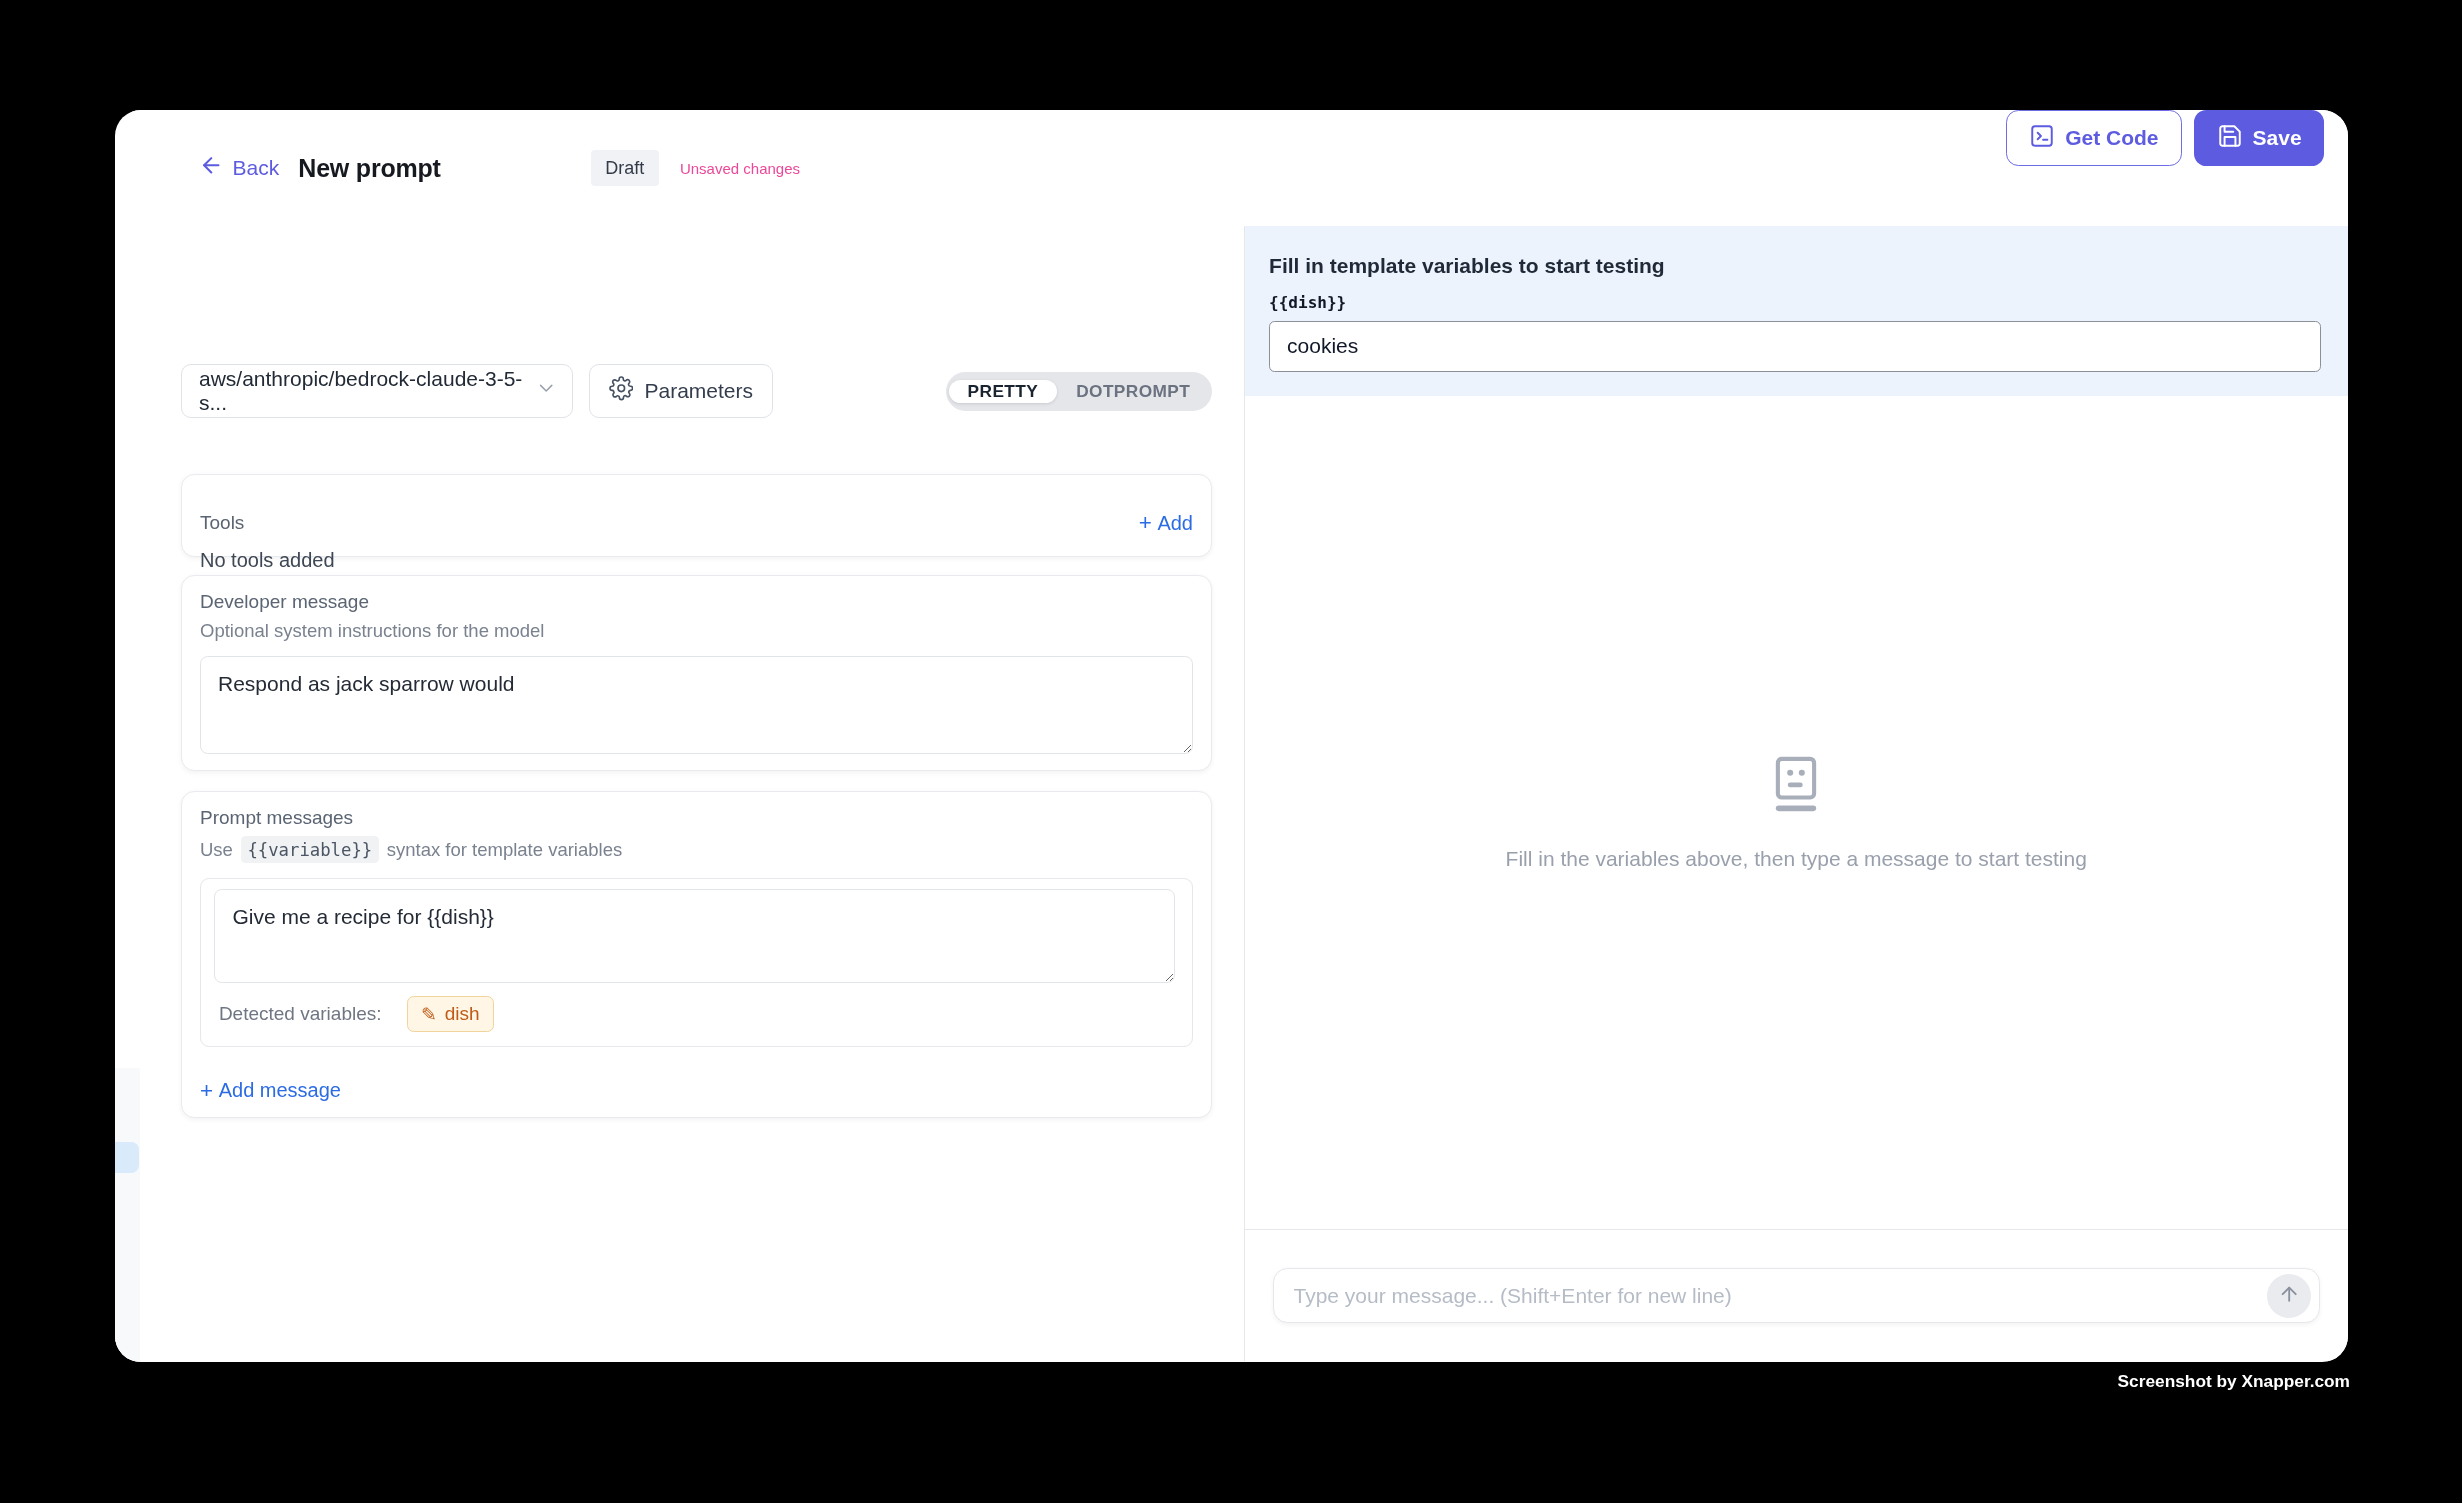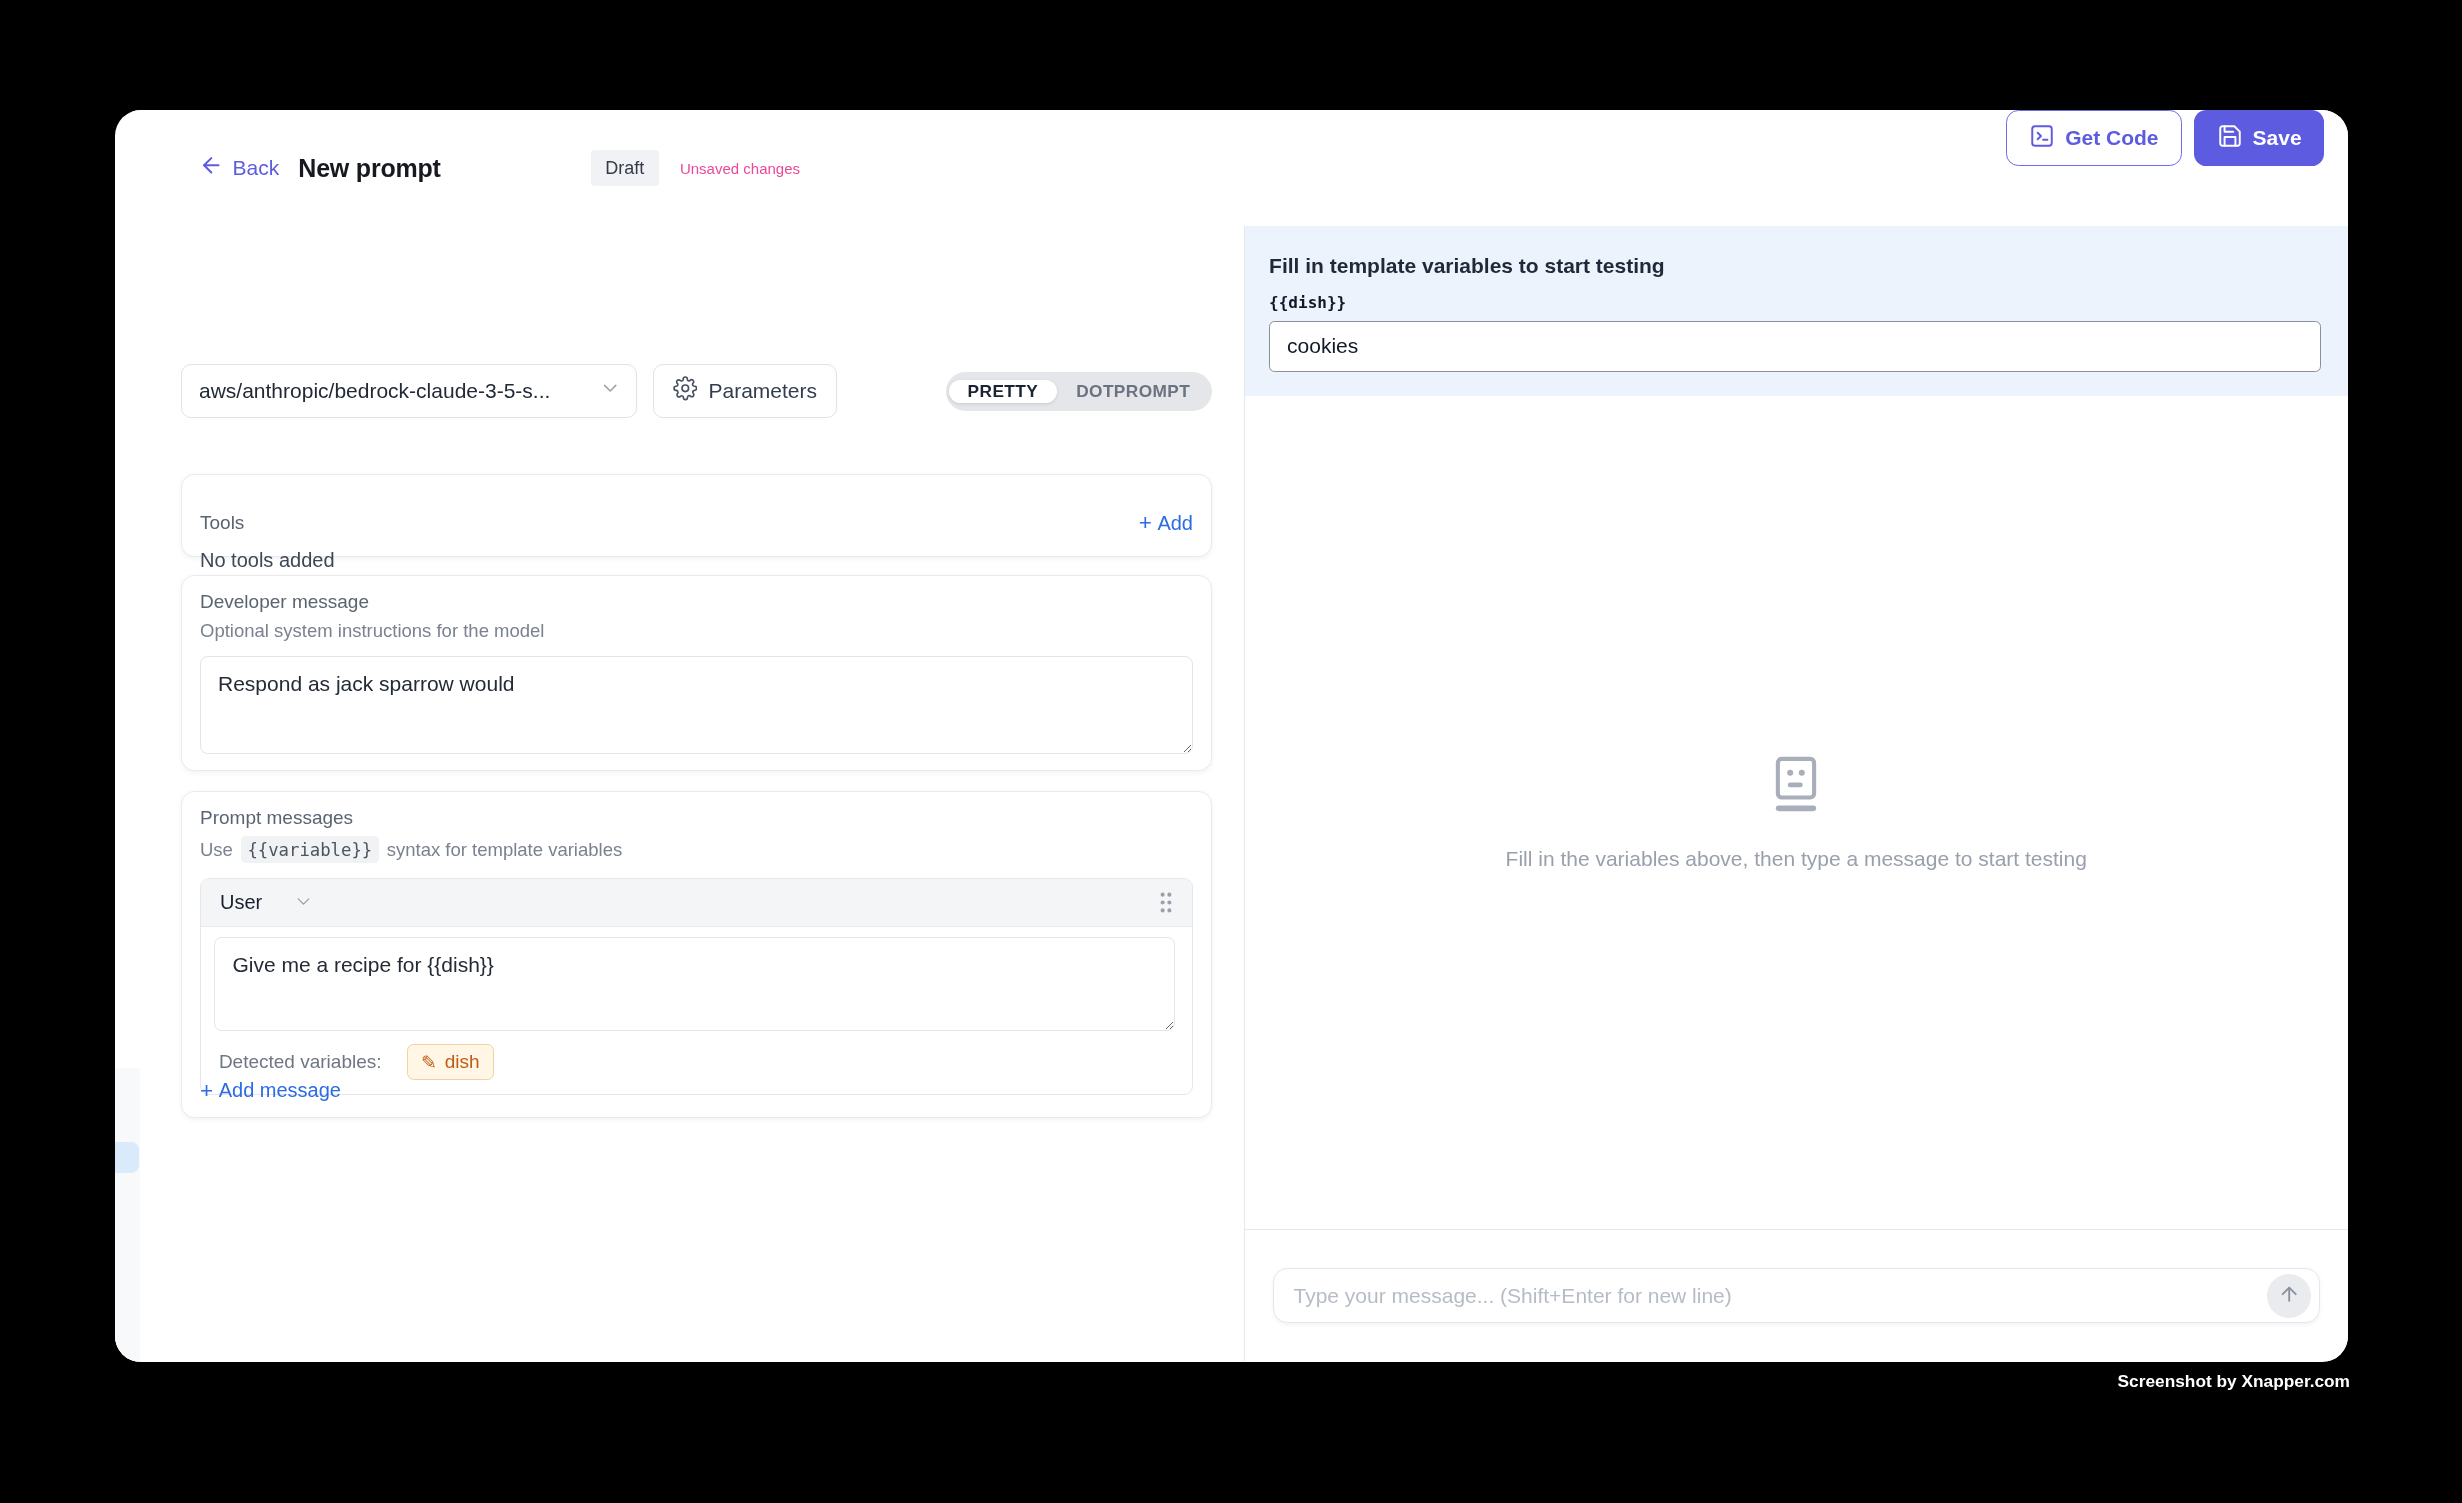--- a/index.html
+++ b/index.html
@@ -27,21 +27,21 @@
   .btn-primary { background:#5D5BE0; color:#fff; margin-left:12.3px; }
 
   
   .body-split { position:absolute; left:0; top:116px; width:100%; height:1135px; display:flex; }
   .left-col { position:relative; width:1129px; height:100%; background:#fff; }
   .right-panel { position:relative; width:1105px; height:100%; border-left:1.1px solid #E5E7EB;
                  display:flex; flex-direction:column; background:#fff; }
 
   
   .model-row { position:absolute; left:66px; top:138px; width:1031px; height:54px; display:flex; align-items:center; }
-  .model-select { width:456px; height:54px; border:1.1px solid #DFE3E8; border-radius:10px; background:#fff;
+  .model-select { width:392px; height:54px; border:1.1px solid #DFE3E8; border-radius:10px; background:#fff;
                   display:flex; align-items:center; justify-content:space-between; padding:0 14.6px 0 17px;
                   font-size:21px; color:#222A36; cursor:pointer; }
   .model-select svg { width:22.4px; height:22.4px; color:#9AA1AC; }
   .params-btn { margin-left:15.7px; height:54px; border:1.1px solid #DFE3E8; border-radius:10px; background:#fff;
                 display:flex; align-items:center; gap:11.2px; padding:0 19px; font-size:21px; font-weight:500;
                 color:#333D4D; cursor:pointer; font-family:inherit; }
   .params-btn svg { width:24.6px; height:24.6px; color:#455060; }
   .toggle { margin-left:auto; height:39px; background:#E4E6EA; border-radius:22.4px; display:flex; align-items:center; padding:2.8px; }
   .toggle .seg { height:23px; display:flex; align-items:center; padding:0 19px; border-radius:19px;
                  font-size:17.3px; font-weight:700; letter-spacing:0.4px; color:#6B7280; cursor:pointer; }
@@ -203,40 +203,20 @@
 
         <section class="panel-card prompt-card">
           <div class="section-title">Prompt messages</div>
           <div class="use-line">
             <span>Use</span>
             <span class="code-chip">{{variable}}</span>
             <span>syntax for template variables</span>
           </div>
 
           <div class="message-block">
-            <div class="message-header">
-              <div class="role-select">
-                <span class="role-name">User</span>
-                <span>
-                  <svg viewBox="0 0 24 24" fill="none" stroke="currentColor" stroke-width="1.6" stroke-linecap="round" stroke-linejoin="round">
-                      <path d="M6 9l6 6 6-6"></path>
-                    </svg>
-                </span>
-              </div>
-              <div class="grip">
-                <svg viewBox="0 0 16 24" fill="#9AA1AC">
-                    <circle cx="5" cy="5" r="1.8"></circle>
-                    <circle cx="11" cy="5" r="1.8"></circle>
-                    <circle cx="5" cy="12" r="1.8"></circle>
-                    <circle cx="11" cy="12" r="1.8"></circle>
-                    <circle cx="5" cy="19" r="1.8"></circle>
-                    <circle cx="11" cy="19" r="1.8"></circle>
-                  </svg>
-              </div>
-            </div>
             <div class="message-body">
               <textarea class="big-textarea msg-textarea" spellcheck="false" style="">Give me a recipe for {{dish}}</textarea>
               <div class="detected-row">
                 <span class="detected-label">Detected variables:</span>
                 <span class="var-badge">
                   <span class="pencil">✎</span>
                   <span>dish</span>
                 </span>
               </div>
             </div>

